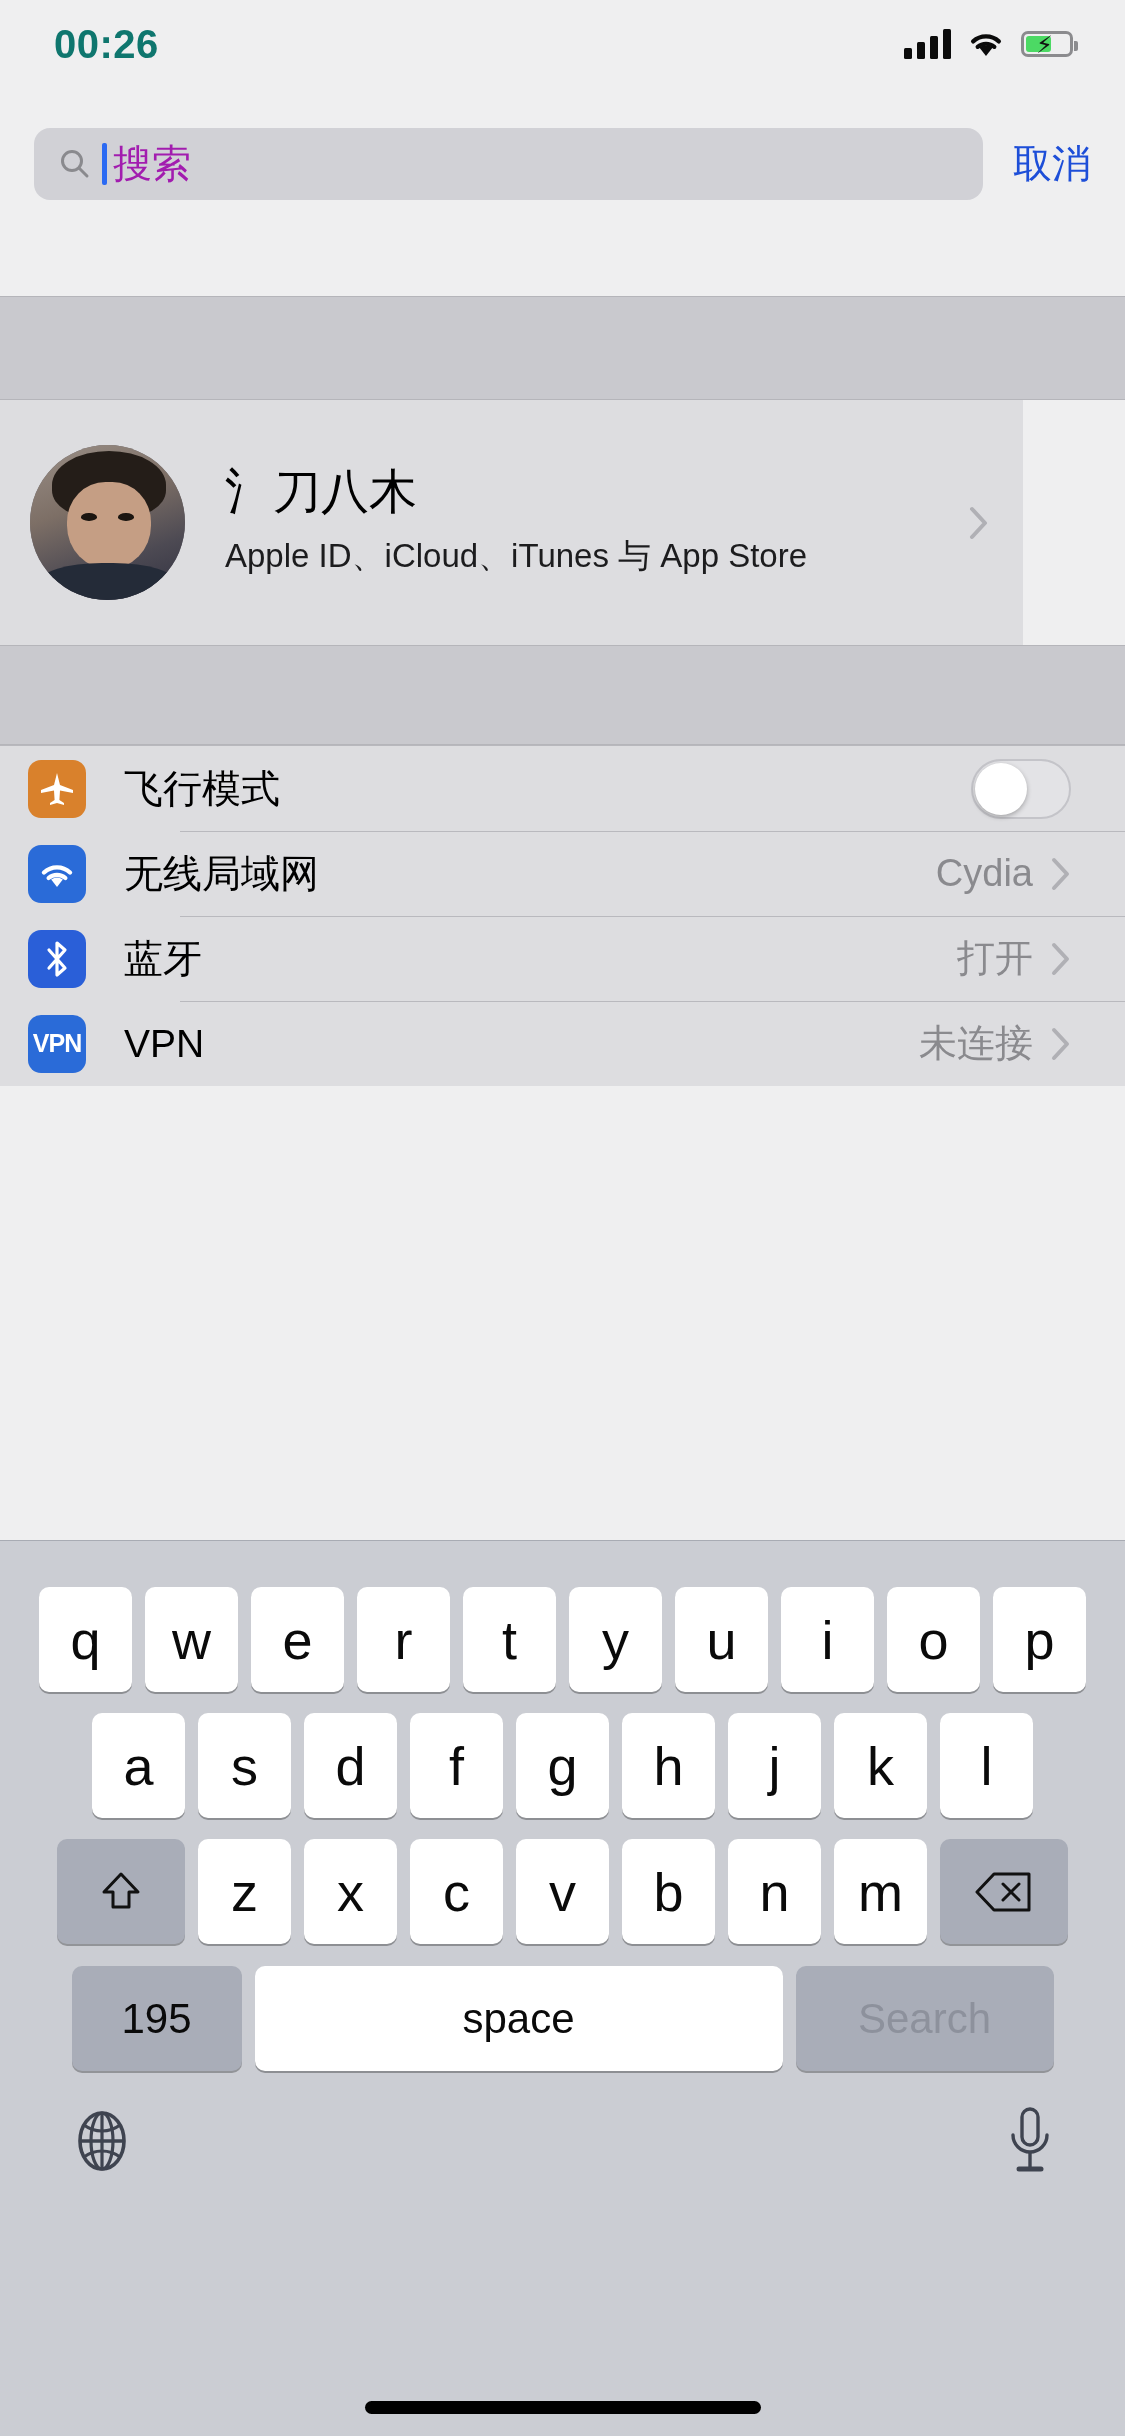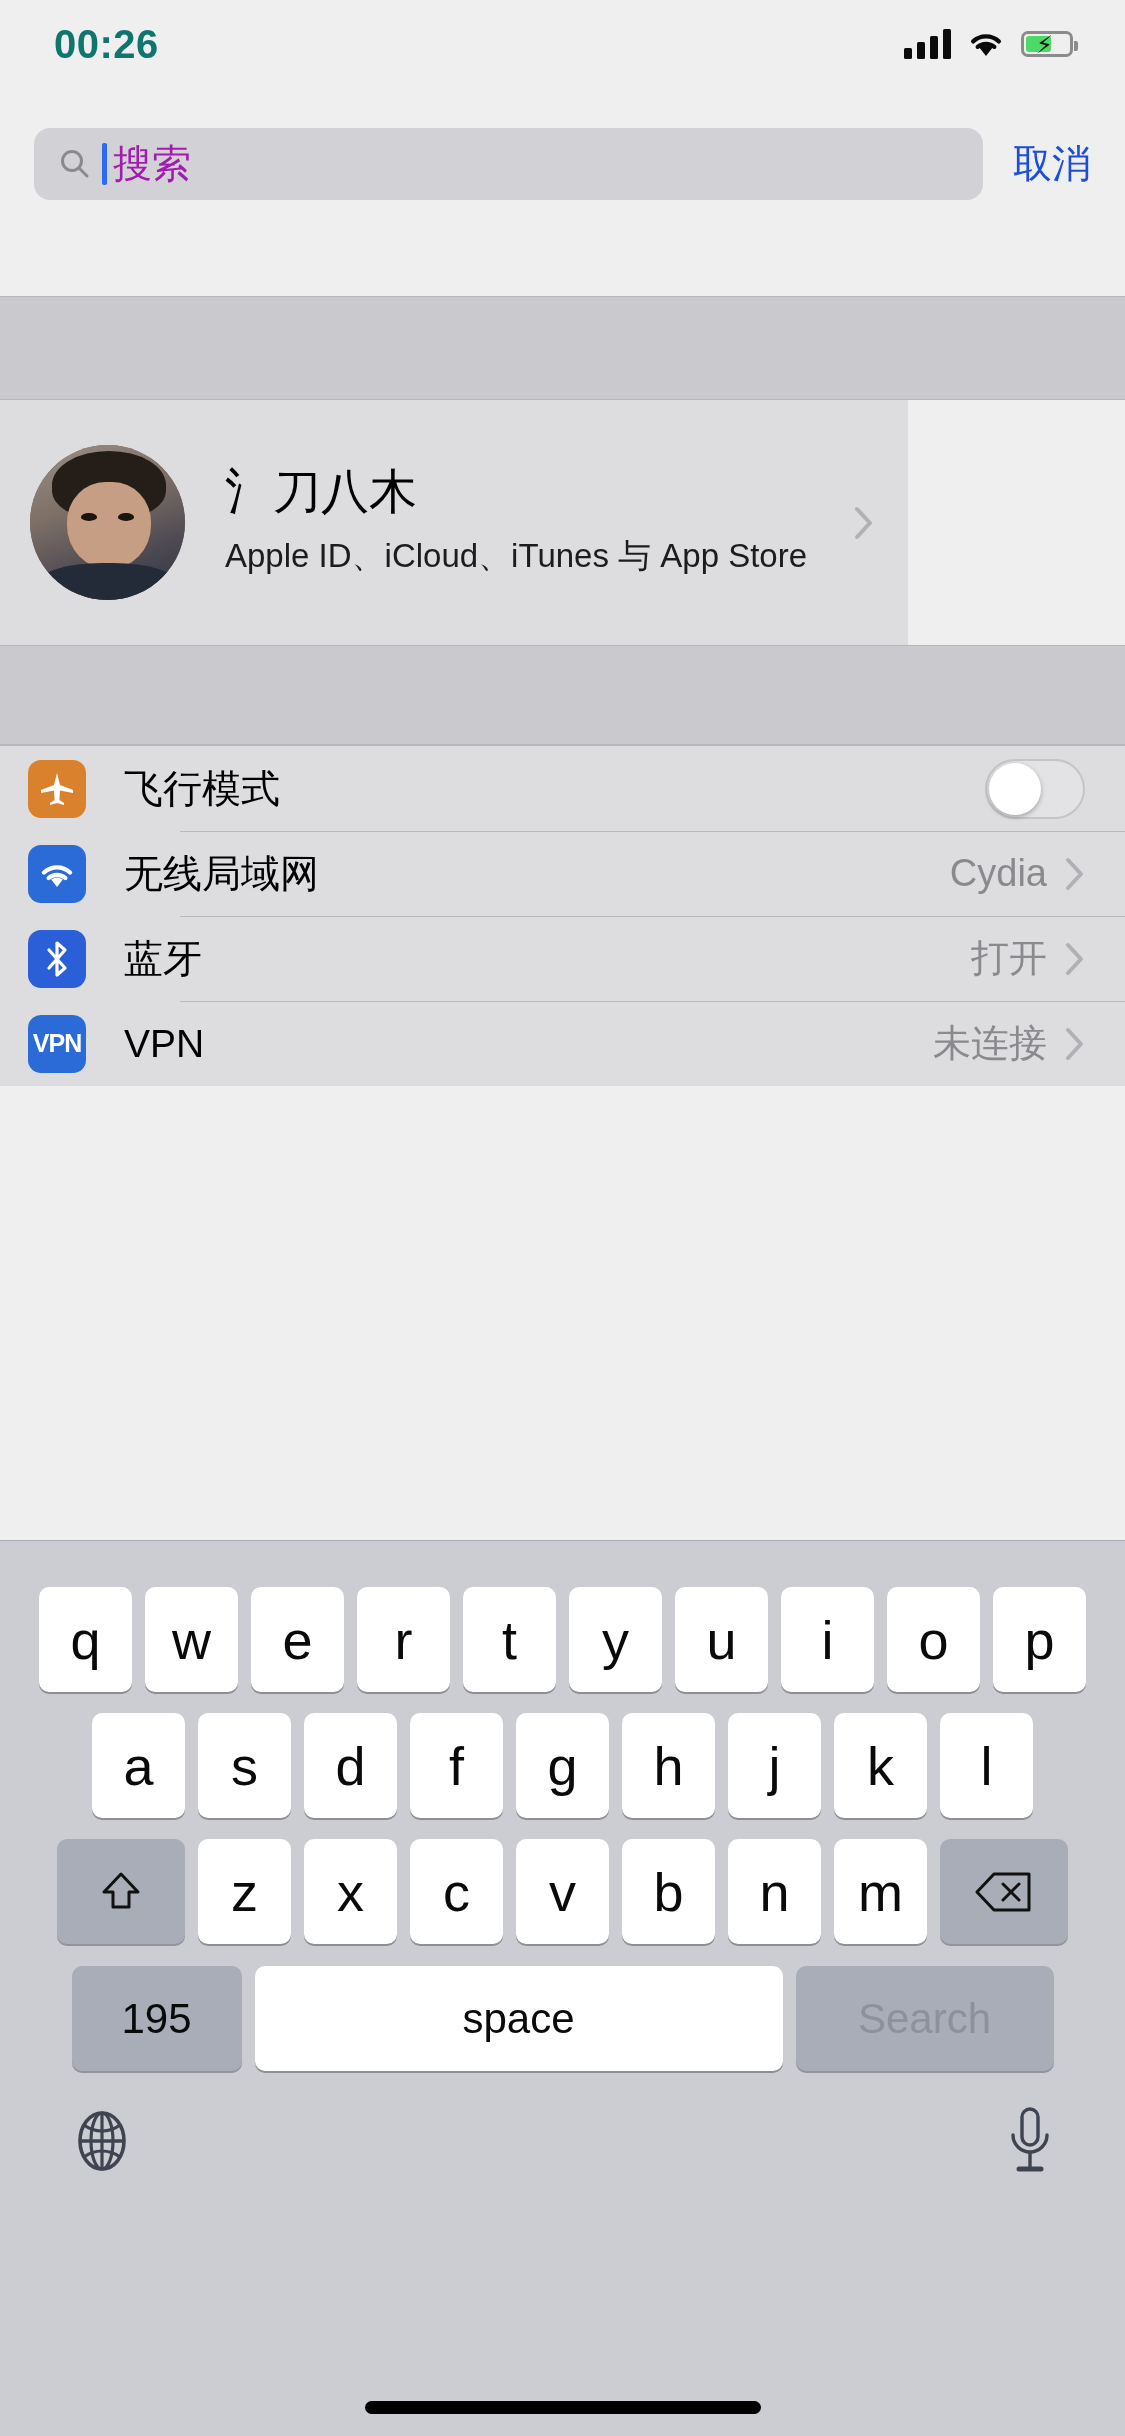--- a/index.html
+++ b/index.html
@@ -49,21 +49,21 @@
   .cancel-btn {
     margin-left:30px; font-size:39px; color:#1d4ed8; white-space:nowrap;
   }
 
   
   .gap { position:absolute; left:0; width:1125px; background:#c9c9ce;
          border-top:1px solid #b5b5ba; border-bottom:1px solid #b5b5ba; }
 
   
   .profile {
-    position:absolute; top:400px; left:0; width:908px; height:245px;
+    position:absolute; top:400px; left:0; width:1023px; height:245px;
     background:#dddde0; display:flex; align-items:center; padding:0 34px 0 30px;
   }
   .avatar {
     width:155px; height:155px; border-radius:50%; flex:0 0 155px; overflow:hidden;
     position:relative; background:#6b6a72;
   }
   .avatar .sky  { position:absolute; inset:0;
       background:linear-gradient(160deg,#9a8f87 0%,#7d6f66 38%,#4d4a53 70%,#2f3040 100%); }
   .avatar .hair { position:absolute; left:14%; top:4%; width:74%; height:44%;
       background:#241d18; border-radius:50% 50% 42% 42%; }
@@ -76,21 +76,21 @@
   .avatar .eyeL{left:33%} .avatar .eyeR{left:57%}
   .prof-text { margin-left:40px; flex:1; }
   .prof-name { font-size:48px; color:#000; line-height:1.1; }
   .prof-sub  { font-size:33px; color:#1c1c1e; margin-top:16px; }
 
   
   .list {
     position:absolute; top:745px; left:0; width:1125px; background:#dddde0;
     border-top:1px solid #b8b8bd;
   }
-  .row { position:relative; display:flex; align-items:center; height:85px; padding:0 40px 0 28px; }
+  .row { position:relative; display:flex; align-items:center; height:85px; padding:0 54px 0 28px; }
   .row + .row:before {
     content:""; position:absolute; left:180px; right:0; top:0; height:1px; background:#b9b9be;
   }
   .ic { width:58px; height:58px; border-radius:13px; flex:0 0 58px;
         display:flex; align-items:center; justify-content:center; }
   .ic svg { display:block; }
   .ic-airplane { background:#d9812c; }
   .ic-wifi     { background:#2a6bd8; }
   .ic-bt       { background:#2a5fd8; }
   .ic-cell     { background:#62c462; }

